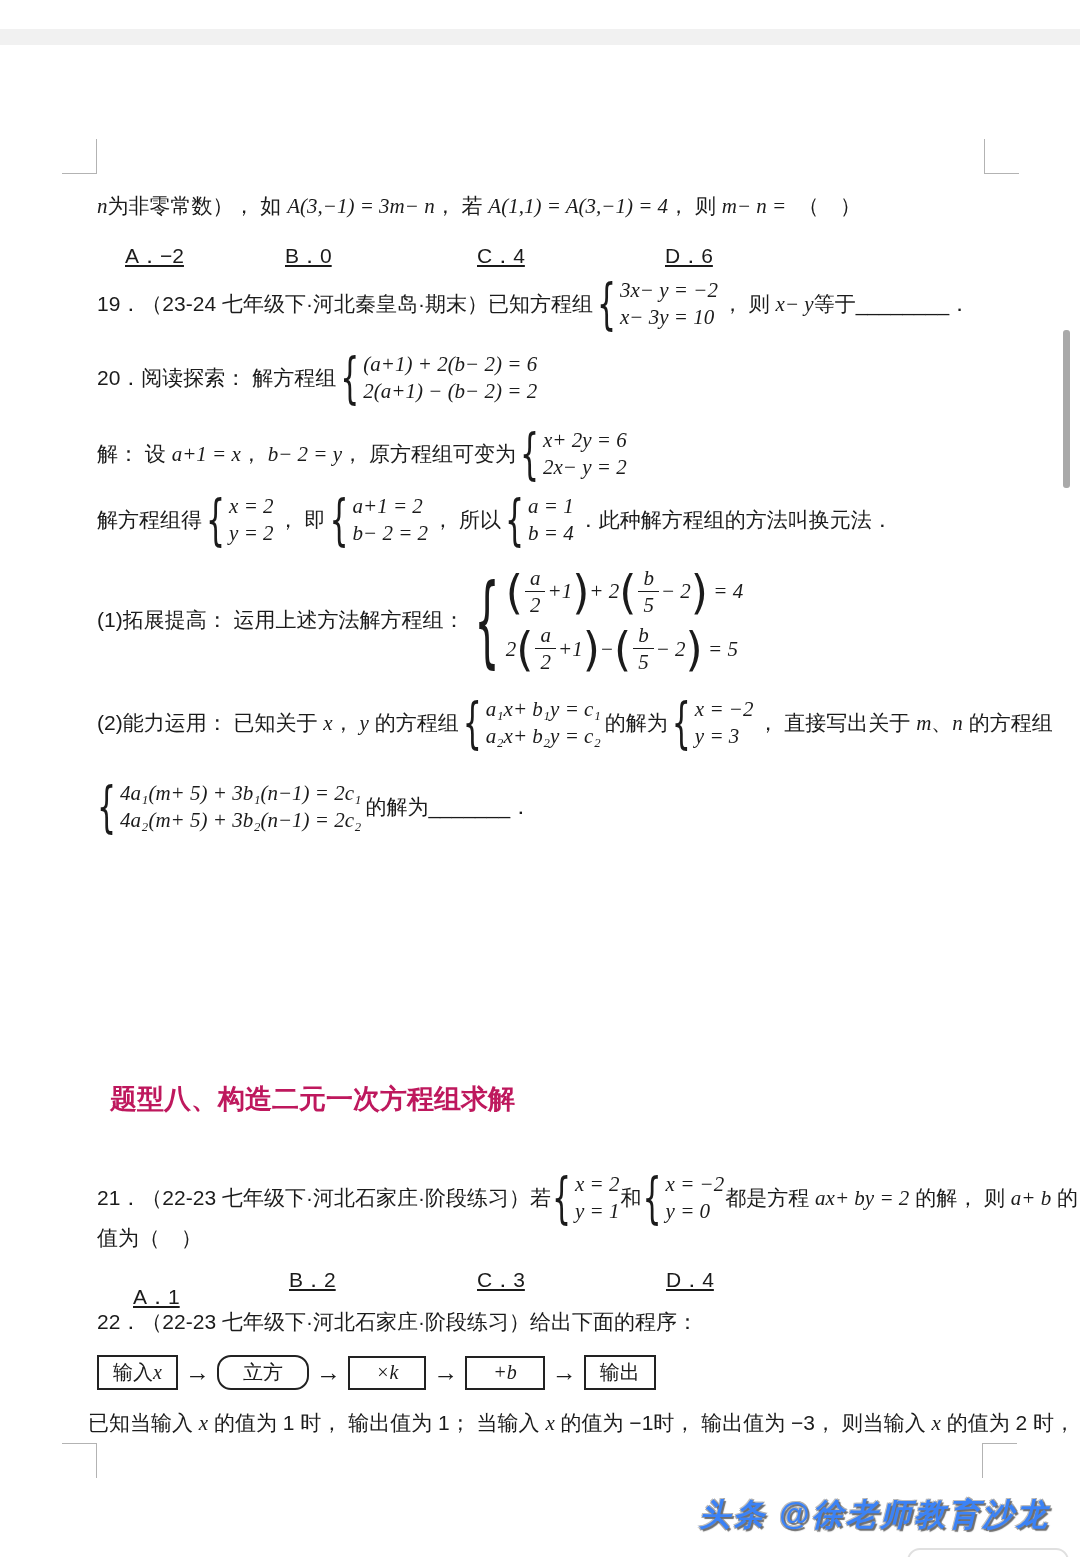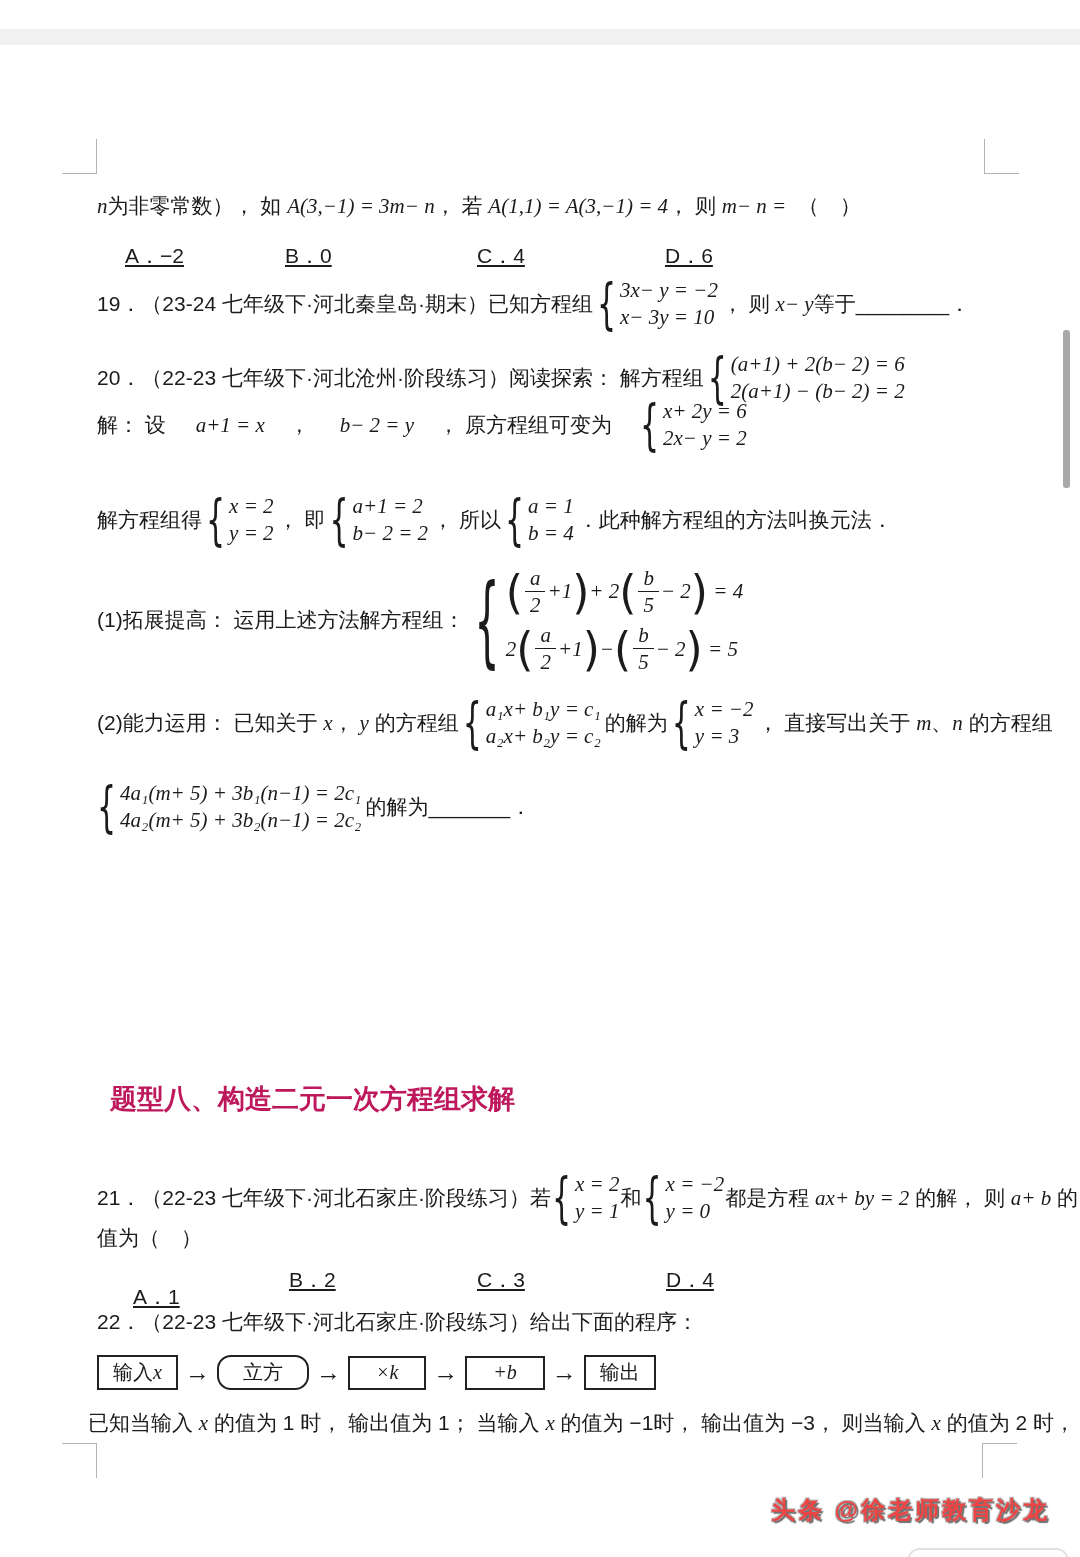--- a/index.html
+++ b/index.html
@@ -27,22 +27,22 @@
   .eqrow { display:flex; align-items:center; line-height:1.05; margin:4px 0; }
   .fr { display:inline-flex; flex-direction:column; align-items:center; line-height:1.05; margin:0 2px; }
   .fr .fn { padding:0 5px 2px; border-bottom:1.5px solid #1b1b1b; }
   .fr .fd { padding-top:2px; }
   .bp { font-size:44px; font-weight:400; line-height:0.9; transform:scaleY(1.05); font-family:"DejaVu Sans",sans-serif; font-style:normal; }
   .heading { font-weight:bold; font-size:27px; color:#be185d;margin-left:13px; }
   .opt { position:absolute; font-size:21px; white-space:pre;text-decoration:underline; }
   .flowrow { position:absolute; left:97px; display:flex; align-items:center; }
   .flowbox { border:2px solid #222; padding:2px 14px; font-size:20px; display:inline-flex; align-items:center; min-height:26px; }
   .flowarrow { font-size:25px; font-weight:bold; margin:0 7px; line-height:1; }
-  .watermark { position:absolute; right:30px; top:1494px; font-size:24px; font-weight:bold; letter-spacing:3px;
-               color:#ef4444; text-shadow:2px 2px 1px #6e6e6e, -1px -1px 0 #bdbdbd, 1px -1px 0 #a9a9a9, -1px 1px 0 #a9a9a9; }
+  .watermark { position:absolute; right:30px; top:1494px; font-size:31px; font-weight:bold; letter-spacing:3px;
+               color:#3b82f6; text-shadow:2px 2px 1px #6e6e6e, -1px -1px 0 #bdbdbd, 1px -1px 0 #a9a9a9, -1px 1px 0 #a9a9a9;font-style:italic; }
   .bottomarc { position:absolute; left:907px; top:1548px; width:158px; height:26px; border:2px solid #e0e0e0; border-radius:13px; background:#fff; }
 </style>
 </head>
 <body>
 
 <div class="band"></div>
 <div class="mark tl"></div>
 <div class="mark tr"></div>
 <div class="mark bl"></div>
 <div class="mark brm"></div>
@@ -77,32 +77,31 @@
       <span class="m">x− 3y = 10</span>
     </span>
   </span>
   <span>， 则 </span>
   <span class="m">x− y</span>
   <span>等于________．</span>
 </div>
 
 <div class="row" style="top:347px; height:62px;">
   <span>20．</span>
-  <span>（22-23 七年级下·河北沧州·阶段练习）</span>
   <span>阅读探索： 解方程组</span>
   <span class="sys">
     <span class="br">{</span>
     <span class="col">
       <span class="m">(a+1) + 2(b− 2) = 6</span>
       <span class="m">2(a+1) − (b− 2) = 2</span>
     </span>
   </span>
 </div>
 
-<div class="row" style="top:398px; height:54px;gap:24px;">
+<div class="row" style="top:427px; height:54px;">
   <span>解： 设 </span>
   <span class="m">a+1 = x</span>
   <span>， </span>
   <span class="m">b− 2 = y</span>
   <span>， 原方程组可变为</span>
   <span class="sys">
     <span class="br">{</span>
     <span class="col">
       <span class="m">x+ 2y = 6</span>
       <span class="m">2x− y = 2</span>

